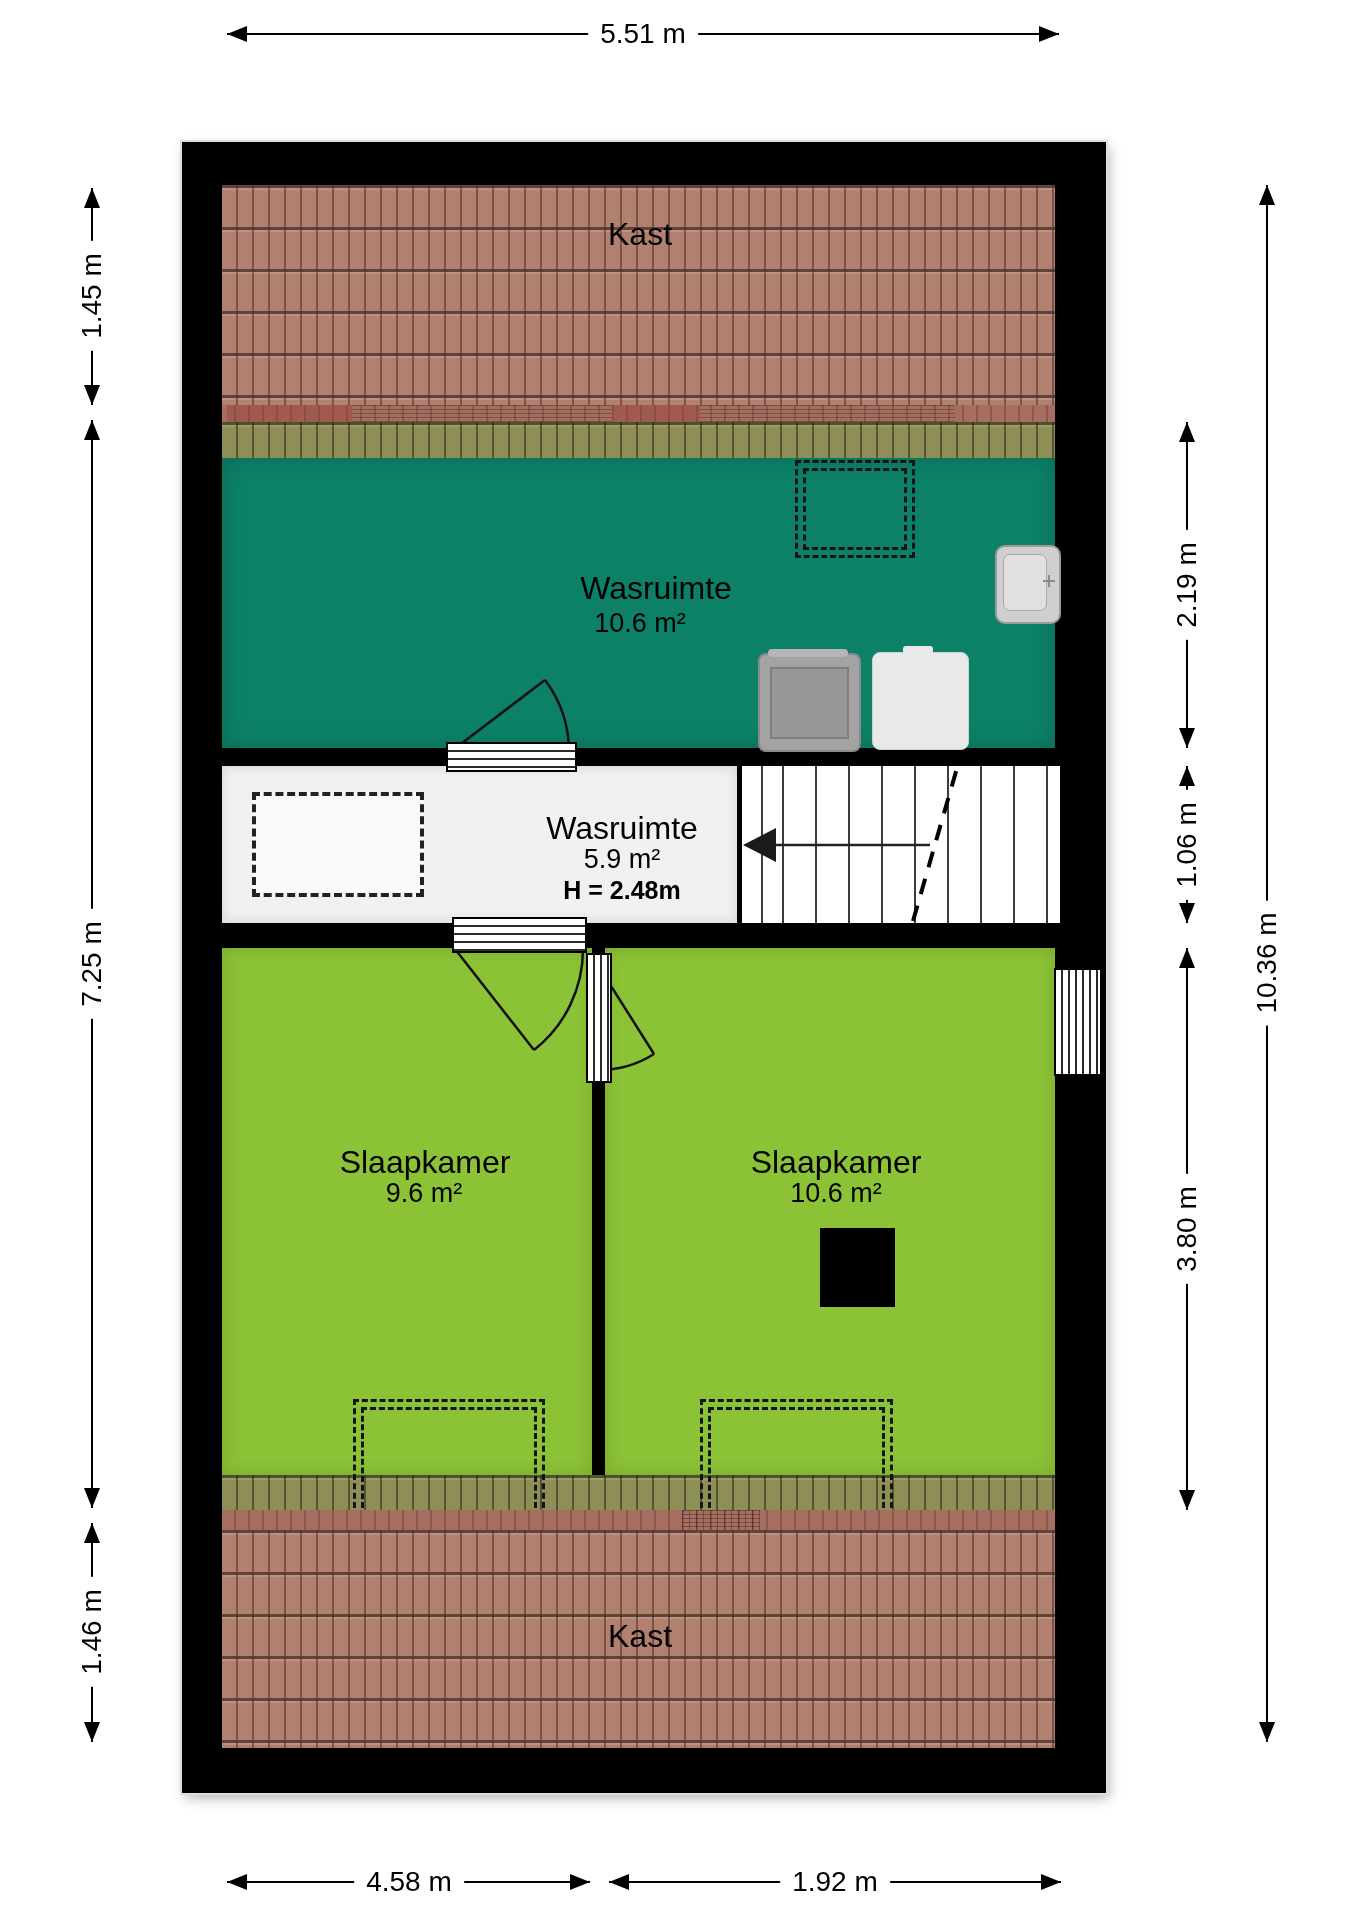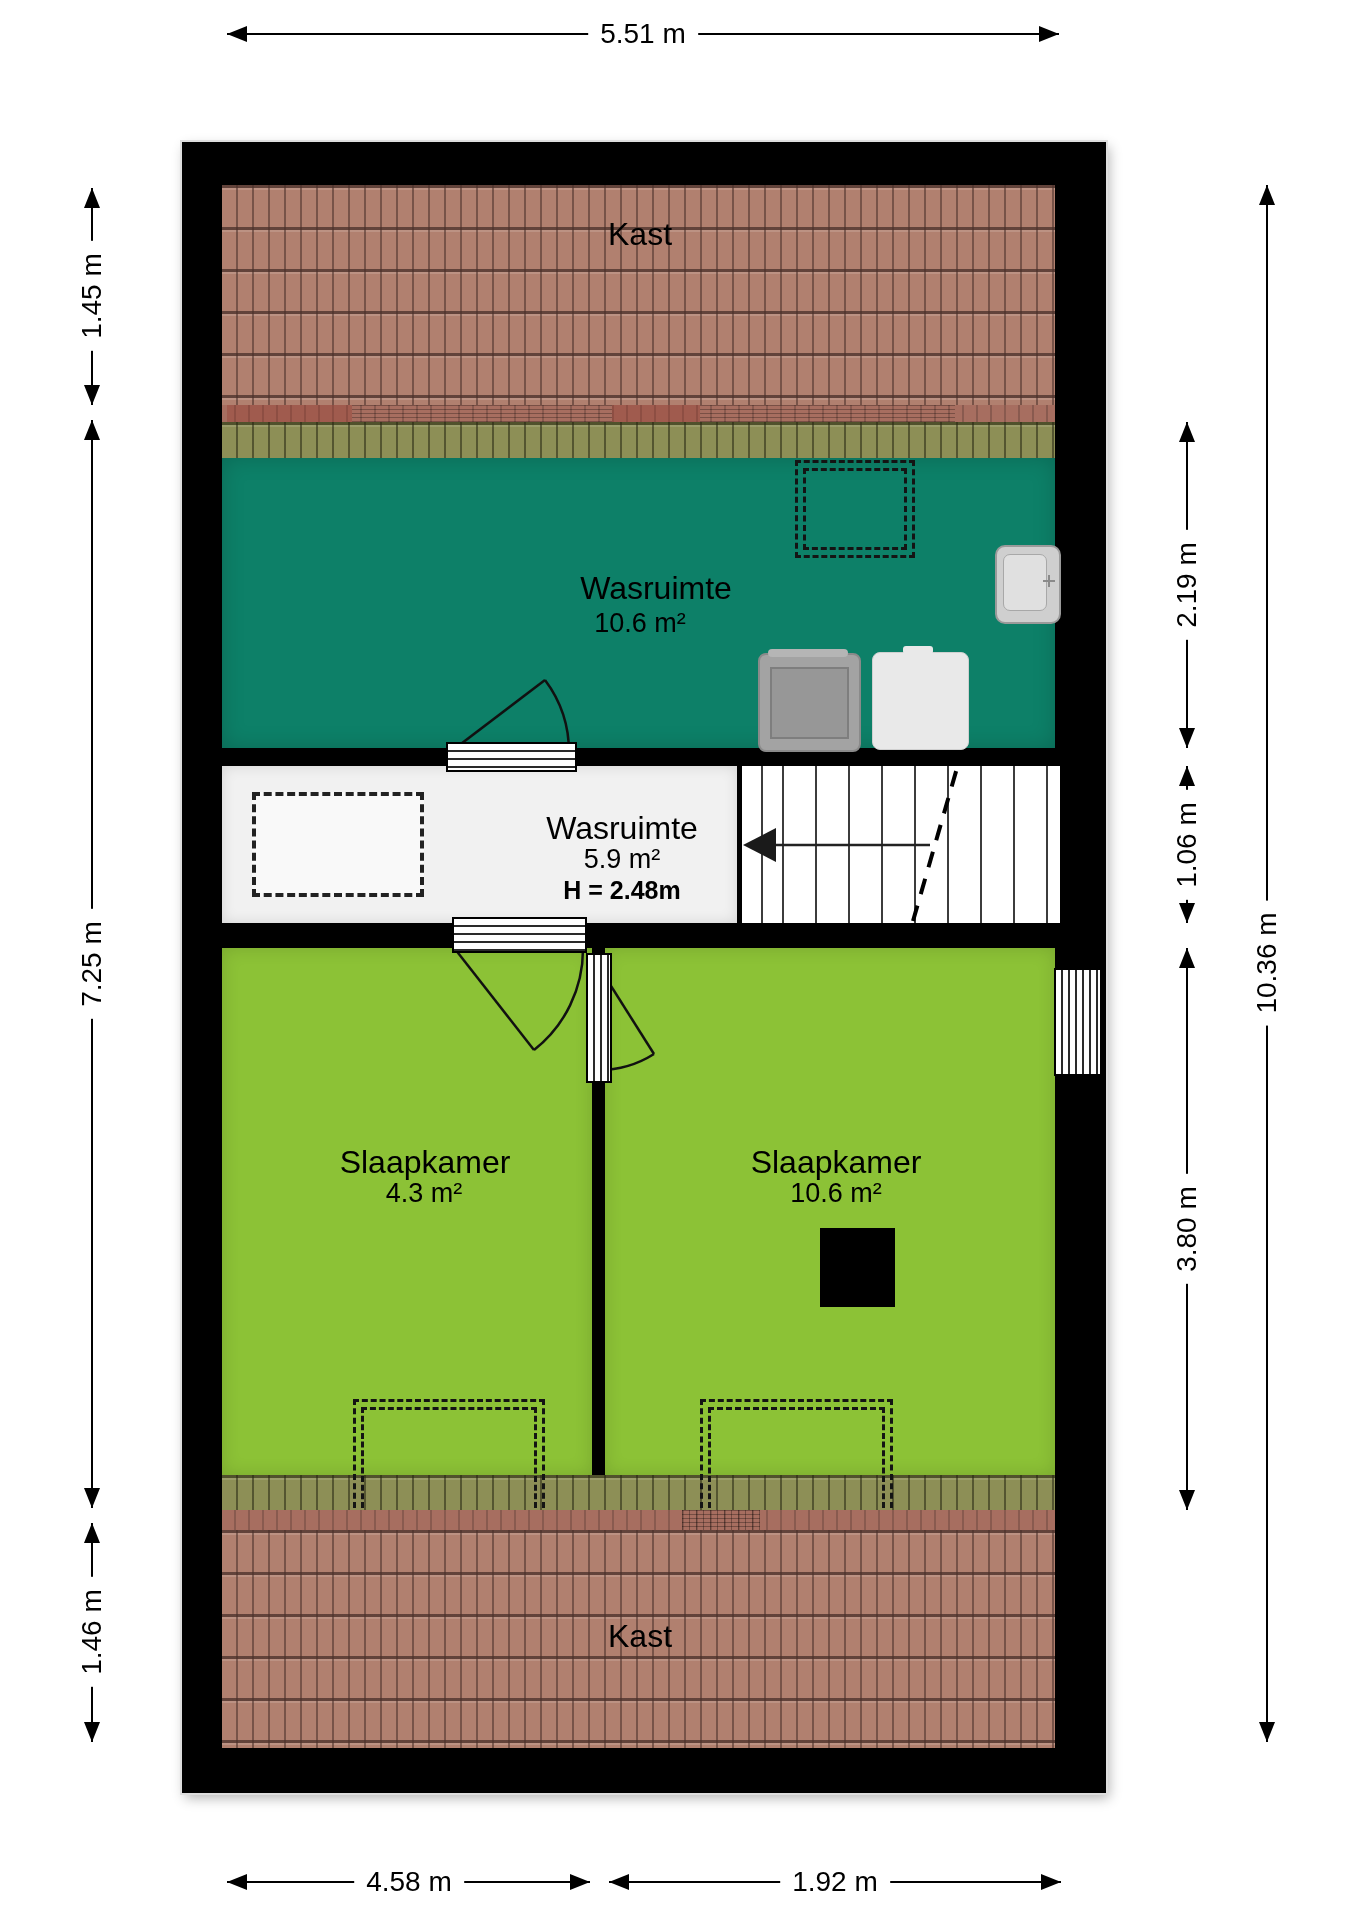--- a/index.html
+++ b/index.html
@@ -96,21 +96,21 @@
   <div class="abs hallfloor" style="left:222px;top:766px;width:515px;height:157px;z-index:1;"></div>
   <div class="abs stairs" style="left:737px;top:766px;width:318px;height:157px;z-index:1;"></div>
   <div class="abs dash1" style="left:252px;top:792px;width:164px;height:97px;"></div>
   <div class="abs room-label room-name" style="left:622px;top:812px;">Wasruimte</div>
   <div class="abs room-label room-area" style="left:622px;top:846px;">5.9 m²</div>
   <div class="abs room-label room-h" style="left:622px;top:878px;">H = 2.48m</div>
 
   <div class="abs green" style="left:222px;top:948px;width:370px;height:527px;z-index:1;"></div>
   <div class="abs green" style="left:605px;top:948px;width:450px;height:527px;z-index:1;"></div>
   <div class="abs room-label room-name" style="left:425px;top:1146px;">Slaapkamer</div>
-  <div class="abs room-label room-area" style="left:424px;top:1180px;">4.3 m²</div>
+  <div class="abs room-label room-area" style="left:424px;top:1180px;">9.6 m²</div>
   <div class="abs room-label room-name" style="left:836px;top:1146px;">Slaapkamer</div>
   <div class="abs room-label room-area" style="left:836px;top:1180px;">10.6 m²</div>
   <div class="abs" style="left:820px;top:1228px;width:75px;height:79px;background:#000;z-index:3;"></div>
 
   <div class="abs dash2 open-bottom" style="left:353px;top:1399px;width:186px;height:106px;">
       <div class="inner"></div>
     </div>
   <div class="abs dash2 open-bottom" style="left:700px;top:1399px;width:187px;height:106px;">
       <div class="inner"></div>
     </div>

